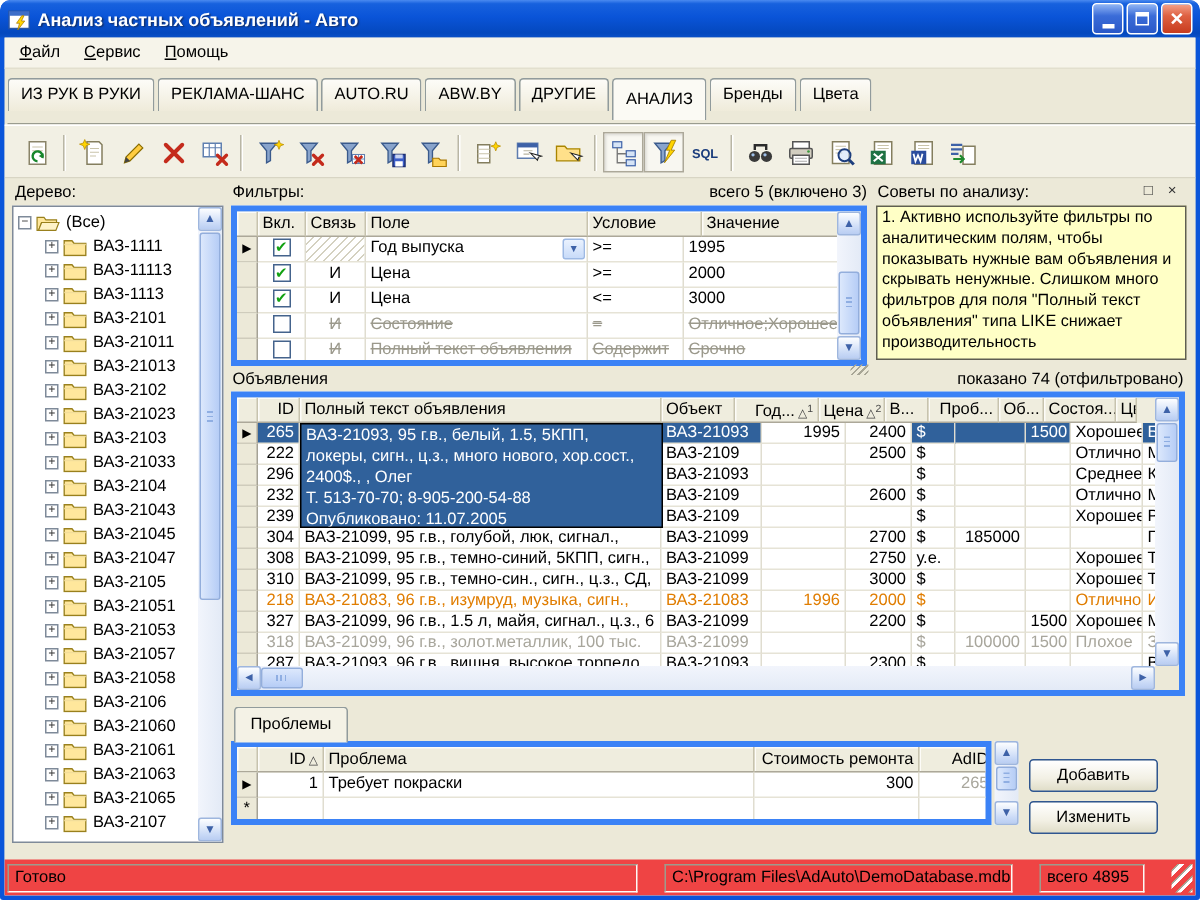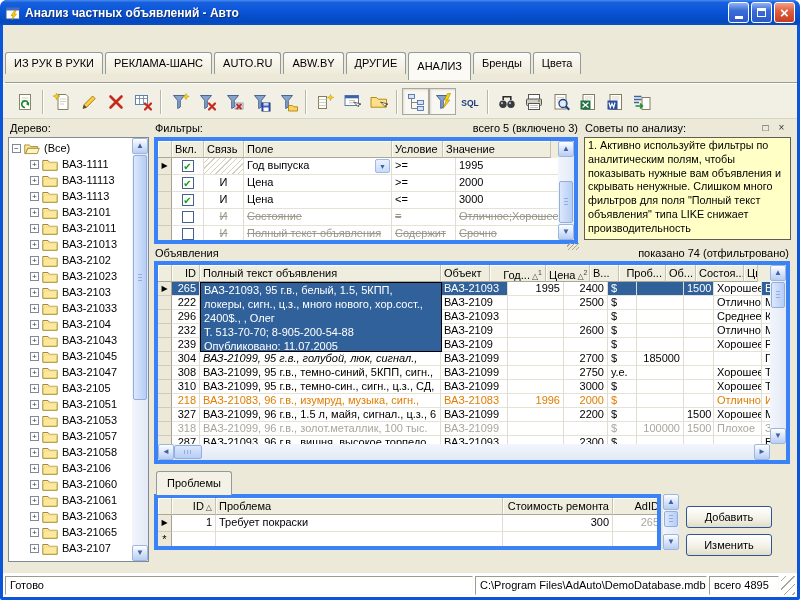--- a/index.html
+++ b/index.html
@@ -72,21 +72,21 @@
   .selblock{position:absolute;left:42px;top:17px;width:242px;height:70px;background:#30619B;border:1px solid #000;color:#fff;padding:0 3px;z-index:3;overflow:hidden}
   .selblock div{height:14px;line-height:14px;white-space:nowrap}
   
   .tipbox{position:absolute;left:581px;top:18px;width:207px;height:103px;background:#FFFFC6;border:1px solid #5F5E52;padding:1px 2px 0 3px;line-height:13.8px;font-size:10.8px;overflow:hidden}
   .tipbtn{position:absolute;top:3px;width:13px;height:13px;line-height:12px;text-align:center;color:#333;font-size:10px}
   
   .ptab{position:absolute;left:153px;top:352px;height:24px;line-height:22px;padding:0 10px;background:#F4F2E6;border:1px solid #919B9C;border-bottom:none;border-radius:3px 3px 0 0;z-index:2}
   .xpbtn{position:absolute;width:86px;height:22px;background:linear-gradient(180deg,#fff,#F2F0E4 60%,#E0DDC8);border:1px solid #2F5690;border-radius:3px;font-size:11px;font-family:"Liberation Sans",sans-serif}
   .fgrip{position:absolute;left:564px;top:124px;width:12px;height:7px;background:repeating-linear-gradient(135deg,rgba(0,0,0,0) 0 2px,#A8A696 2px 3px)}
   
-  .status{position:absolute;left:0;right:0;bottom:0;height:24px;background:#ffffff;padding:3px 2px 2px;display:flex;gap:2px}
+  .status{position:absolute;left:0;right:0;bottom:0;height:24px;background:#ef4444;padding:3px 2px 2px;display:flex;gap:18px}
   .sp{border:1px solid;border-color:#9D9B8D #FBFAF6 #FBFAF6 #9D9B8D;padding:1px 4px;line-height:14px;white-space:nowrap;overflow:hidden}
   .sp.ready{flex:1}
   .sp.db{width:232px}
   .sp.tot{width:70px}
   .grip{width:14px;background:repeating-linear-gradient(135deg,rgba(0,0,0,0) 0 3px,#A8A696 3px 4px,#fff 4px 6px)}
 </style>
 </head>
 <body>
 
 <div class="win">
@@ -101,20 +101,25 @@
     <span class="title">Анализ частных объявлений - Авто</span>
     <span class="tb min">
         <i></i>
       </span>
     <span class="tb max">
         <i></i>
       </span>
     <span class="tb close">×</span>
   </div>
   <div class="inner">
+    <div class="menubar" id="menubar">
+        <span class="menu-item"><u>Ф</u>айл</span>
+        <span class="menu-item"><u>С</u>ервис</span>
+        <span class="menu-item"><u>П</u>омощь</span>
+      </div>
     <div class="tabstrip" id="tabstrip">
         <div class="tab">ИЗ РУК В РУКИ</div>
         <div class="tab">РЕКЛАМА-ШАНС</div>
         <div class="tab">AUTO.RU</div>
         <div class="tab">ABW.BY</div>
         <div class="tab">ДРУГИЕ</div>
         <div class="tab active">АНАЛИЗ</div>
         <div class="tab">Бренды</div>
         <div class="tab">Цвета</div>
       </div>
@@ -598,21 +603,21 @@
       </div>
 
       <div class="lbl" style="left:152px;top:3px">Фильтры:</div>
       <div class="lbl" style="right:219px;top:3px">всего 5 (включено 3)</div>
       <div class="grid" id="filtersGrid" style="left:151px;top:18px;width:424px;height:107px">
           <div class="gh">
             <span class="hc" style="width: 14px;"></span>
             <span class="hc" style="width: 32px;"><span>Вкл.</span></span>
             <span class="hc" style="width: 40px;"><span>Связь</span></span>
             <span class="hc" style="width: 148px;"><span>Поле</span></span>
-            <span class="hc" style="width: 51px;"><span>Условие</span></span>
+            <span class="hc" style="width: 76px;"><span>Условие</span></span>
             <span class="hc" style="width: 108px;"><span>Значение</span></span>
           </div>
           <div class="gr f" style="height: 17px;">
             <span class="gc mk" style="width: 14px; line-height: 16px;">▶</span>
             <span class="gc ctr" style="width: 32px;"><span class="cb">✔</span></span>
             <span class="gc ctr hatch" style="width: 40px;"></span>
             <span class="gc" style="width: 148px;"><span class="combo">▼</span><span>Год выпуска</span></span>
             <span class="gc" style="width: 64px;"><span>&gt;=</span></span>
             <span class="gc" style="width: 108px;"><span>1995</span></span>
           </div>
@@ -738,21 +743,21 @@
             <span class="gc r" style="width: 44px;"></span>
             <span class="gc" style="width: 29px;">$</span>
             <span class="gc r" style="width: 47px;"></span>
             <span class="gc r" style="width: 30px;"></span>
             <span class="gc" style="width: 48px;">Хорошее</span>
             <span class="gc" style="width: 14px;">Руб</span>
           </div>
           <div class="gr" style="height: 14px;">
             <span class="gc mk" style="width: 14px; line-height: 13px;"></span>
             <span class="gc r" style="width: 28px;">304</span>
-            <span class="gc" style="width: 241px; font-style: italic;">ВАЗ-21099, 95 г.в., голубой, люк, сигнал.,</span>
+            <span class="gc" style="width: 241px;">ВАЗ-21099, 95 г.в., голубой, люк, сигнал.,</span>
             <span class="gc" style="width: 67px;">ВАЗ-21099</span>
             <span class="gc r" style="width: 56px;"></span>
             <span class="gc r" style="width: 44px;">2700</span>
             <span class="gc" style="width: 29px;">$</span>
             <span class="gc r" style="width: 47px;">185000</span>
             <span class="gc r" style="width: 30px;"></span>
             <span class="gc" style="width: 48px;"></span>
             <span class="gc" style="width: 14px;">Гол</span>
           </div>
           <div class="gr" style="height: 14px;">

